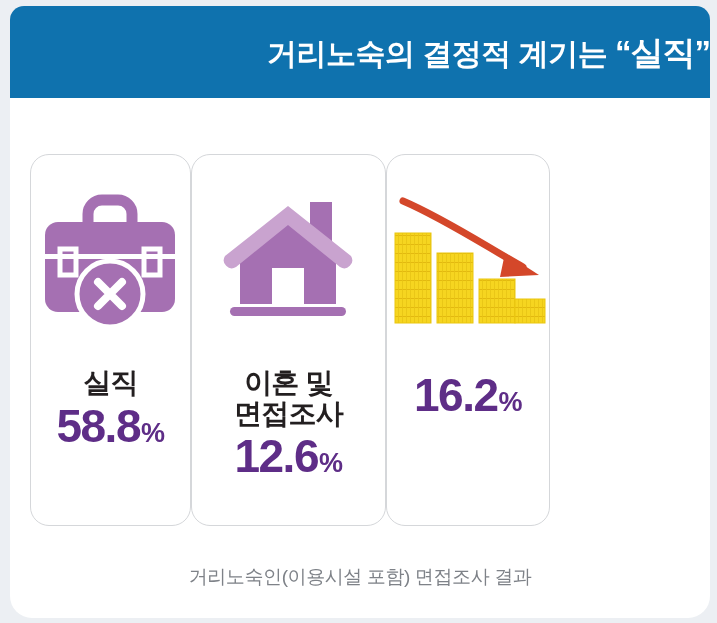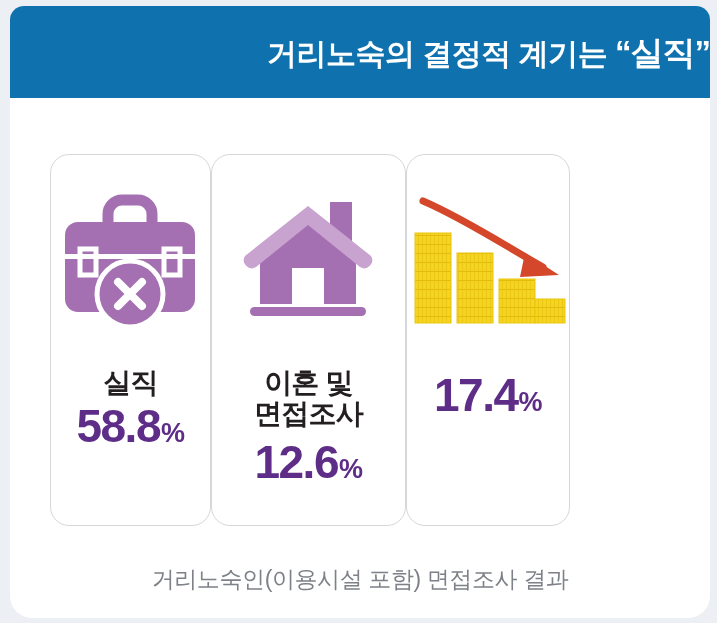--- a/index.html
+++ b/index.html
@@ -59,21 +59,21 @@
     width: 700px;
     height: 520px;
     background: #ffffff;
     border-radius: 0 0 22px 22px;
     box-sizing: border-box;
   }
 
   
   .cards {
     position: absolute;
-    left: 40px;
+    left: 20px;
     top: 56px;
     width: 520px;
     height: 372px;
     display: flex;
     justify-content: flex-end;
     align-items: stretch;
   }
   .card {
     position: relative;
     background: #ffffff;
@@ -122,31 +122,31 @@
     display: flex;
     align-items: baseline;
     justify-content: center;
   }
   .stat-value .pct {
     font-size: 27px;
     font-weight: bold;
     letter-spacing: -0.5px;
     margin-left: 1px;
   }
-  .card-2 .stat-value { margin-top: 8px; }
+  .card-2 .stat-value { margin-top: 2px; }
 
   
   .caption {
     position: absolute;
     left: 0;
     top: 466px;
     width: 700px;
     text-align: center;
     color: #7e8288;
-    font-size: 23px;
+    font-size: 19px;
     letter-spacing: -0.4px;
   }
 
   
   .icon-svg { display: block; }
 </style>
 </head>
 <body>
 
 <div id="infographic">
@@ -239,21 +239,21 @@
 
             <rect x="128" y="108" width="30" height="24" fill="url(#coinridge)"></rect>
             <rect x="128" y="108" width="30" height="24" fill="none" stroke="#eac60f" stroke-width="1"></rect>
 
             <path d="M16 10 C 58 28, 100 56, 136 76" fill="none" stroke="#d4472a" stroke-width="7" stroke-linecap="round"></path>
             <path d="M118 62 L152 84 L113 86 Z" fill="#d4472a"></path>
           </svg>
         </div>
         <div class="text-area">
           <div class="stat-value">
-            <span>17.4</span>
+            <span>16.2</span>
               <span class="pct">%</span>
           </div>
         </div>
       </div>
 
     </div>
 
     <div class="caption">거리노숙인(이용시설 포함) 면접조사 결과</div>
 
   </div>

